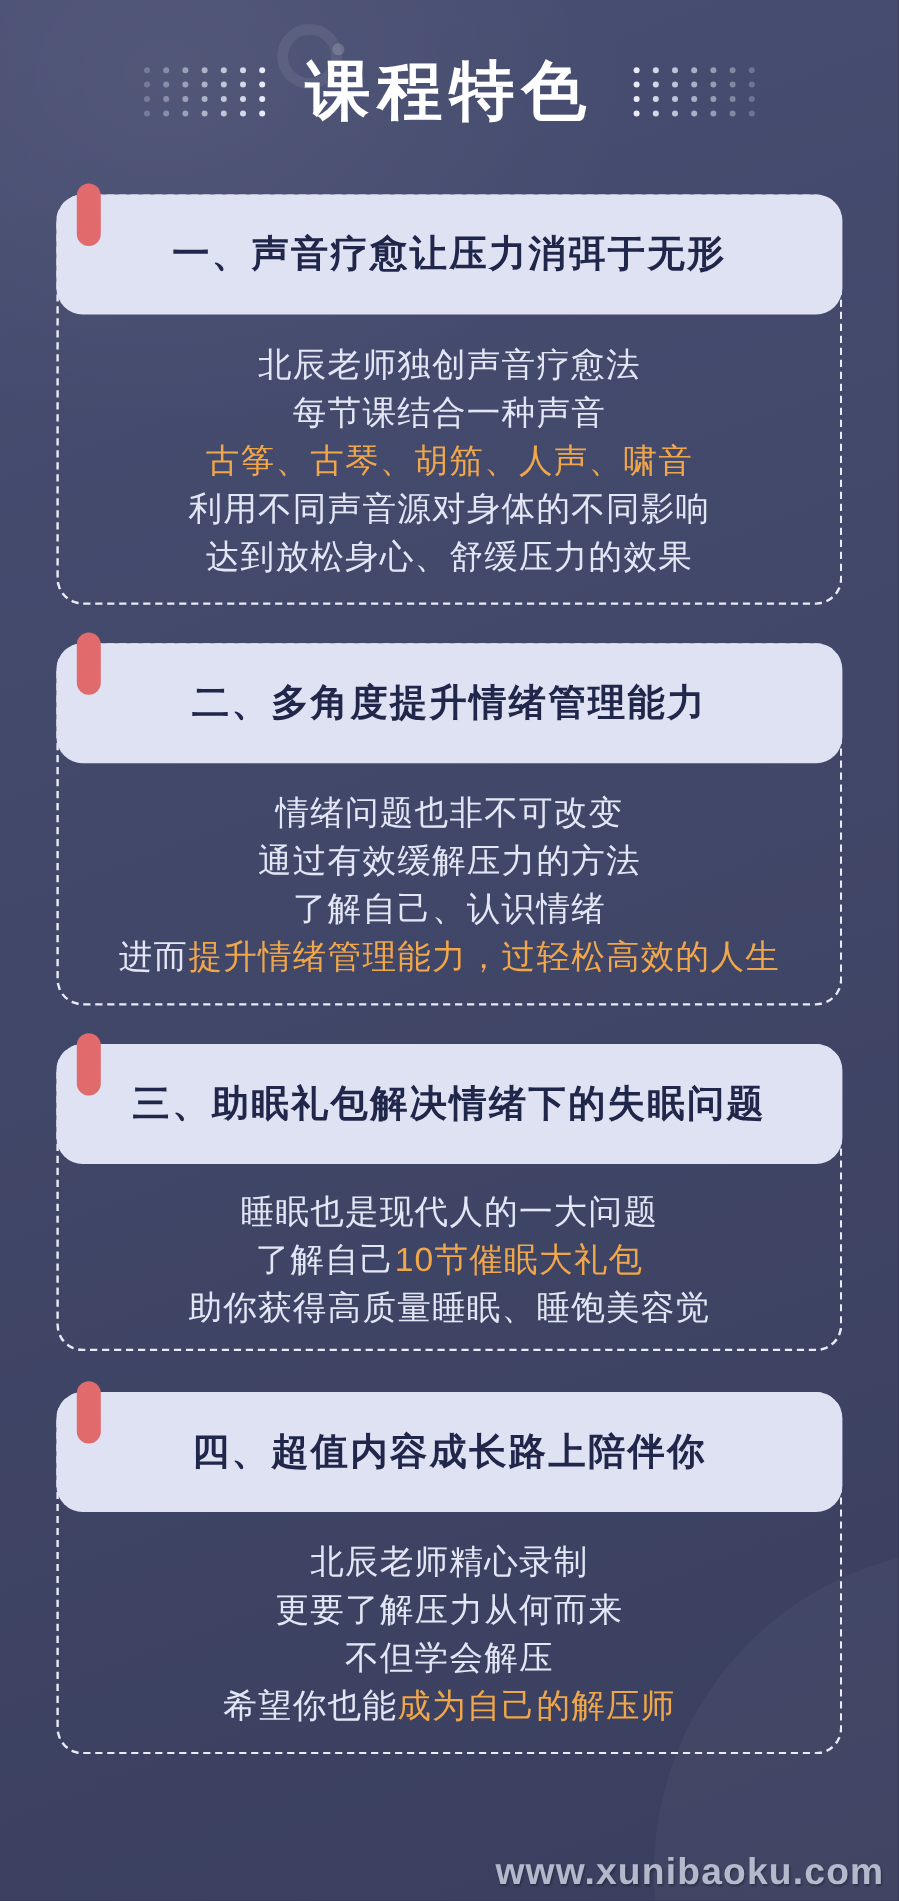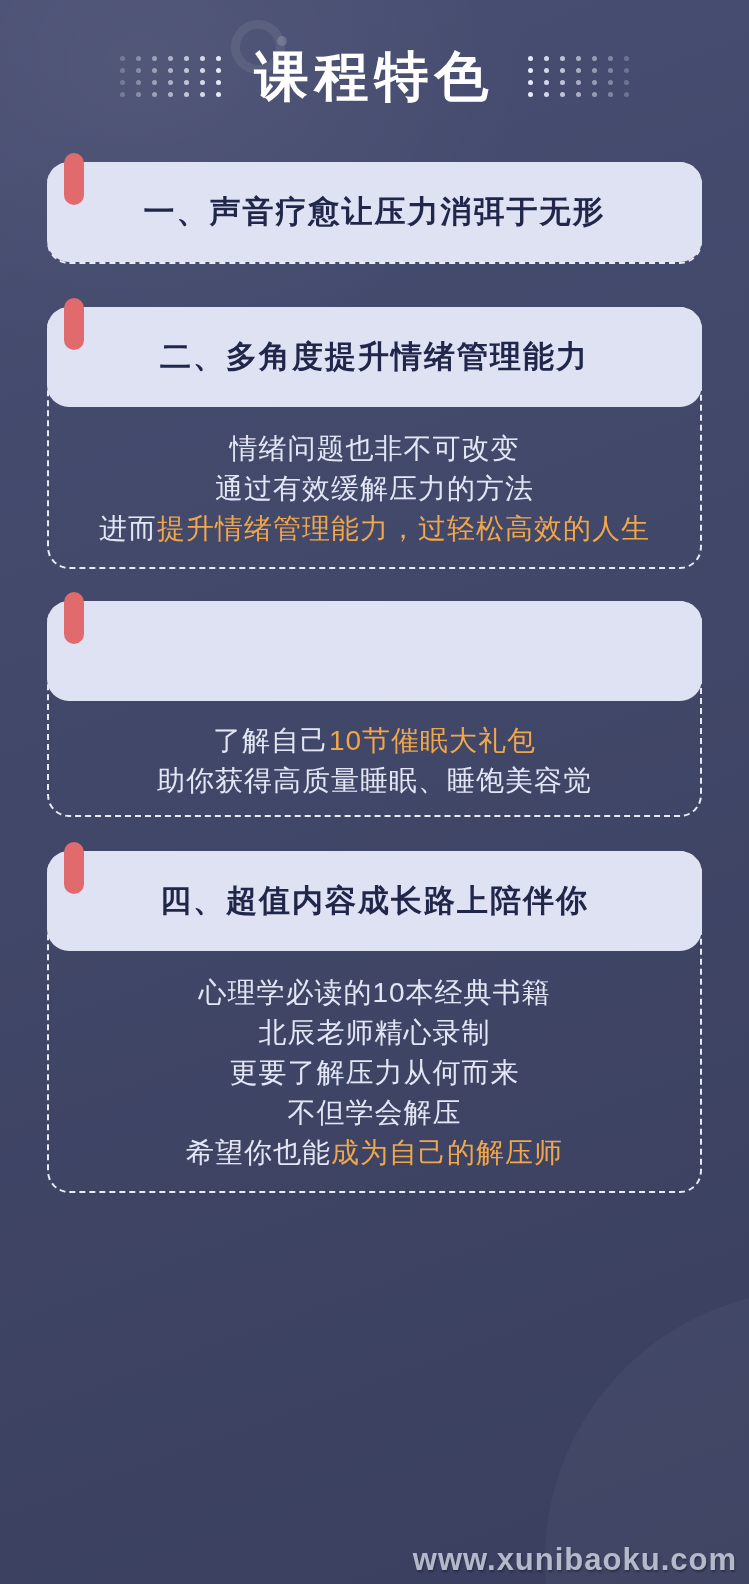--- a/index.html
+++ b/index.html
@@ -52,21 +52,21 @@
   }
   .dot-grid i{width:5px;height:5px;border-radius:50%;background:#e8ebf7;display:block;}
   
   .sections{padding:0 47px;}
   .sec{
     position:relative;
     border:2px dashed var(--dash);
     border-radius:22px;
   }
   .sec-1{margin-top:54px;}
-  .sec-2{margin-top:43px;}
+  .sec-2{margin-top:32px;}
   .sec-3{margin-top:32px;}
   .sec-4{margin-top:34px;}
   .banner{
     position:relative;
     margin:-2px -2px 0 -2px;
     height:100px;
     background:var(--banner-bg);
     border-radius:22px;
     display:flex;align-items:center;justify-content:center;
   }
@@ -167,51 +167,60 @@
       </span>
   </header>
 
   <div class="sections">
 
     <section class="sec sec-1">
       <div class="banner">
         <span class="pill"></span>
         <h2 class="sec-heading">一、声音疗愈让压力消弭于无形</h2>
       </div>
+      <div class="sec-body">
+          <div class="line"><span class="">北辰老师独创声音疗愈法</span></div>
+          <div class="line"><span class="">每节课结合一种声音</span></div>
+          <div class="line"><span class="accent">古筝、古琴、胡笳、人声、啸音</span></div>
+          <div class="line"><span class="">利用不同声音源对身体的不同影响</span></div>
+          <div class="line"><span class="">达到放松身心、舒缓压力的效果</span></div>
+        </div>
     </section>
 
     <section class="sec sec-2">
       <div class="banner">
         <span class="pill"></span>
         <h2 class="sec-heading">二、多角度提升情绪管理能力</h2>
       </div>
       <div class="sec-body">
           <div class="line"><span class="">情绪问题也非不可改变</span></div>
           <div class="line"><span class="">通过有效缓解压力的方法</span></div>
+          <div class="line"><span class="">了解自己、认识情绪</span></div>
           <div class="line"><span class="">进而</span><span class="accent">提升情绪管理能力，过轻松高效的人生</span></div>
         </div>
     </section>
 
     <section class="sec sec-3">
       <div class="banner">
         <span class="pill"></span>
-      </div>
-      <div class="sec-body">
+        <h2 class="sec-heading">三、助眠礼包解决情绪下的失眠问题</h2>
+      </div>
+      <div class="sec-body">
+          <div class="line"><span class="">睡眠也是现代人的一大问题</span></div>
           <div class="line"><span class="">了解自己</span><span class="accent">10节催眠大礼包</span></div>
           <div class="line"><span class="">助你获得高质量睡眠、睡饱美容觉</span></div>
         </div>
     </section>
 
     <section class="sec sec-4">
       <div class="banner">
         <span class="pill"></span>
         <h2 class="sec-heading">四、超值内容成长路上陪伴你</h2>
       </div>
       <div class="sec-body">
-          <div class="line"><span class="">心理学必读的10本经典书籍</span></div>
           <div class="line"><span class="">北辰老师精心录制</span></div>
           <div class="line"><span class="">更要了解压力从何而来</span></div>
           <div class="line"><span class="">不但学会解压</span></div>
           <div class="line"><span class="">希望你也能</span><span class="accent">成为自己的解压师</span></div>
         </div>
     </section>
 
   </div>
 
   <div class="watermark">www.xunibaoku.com</div>

